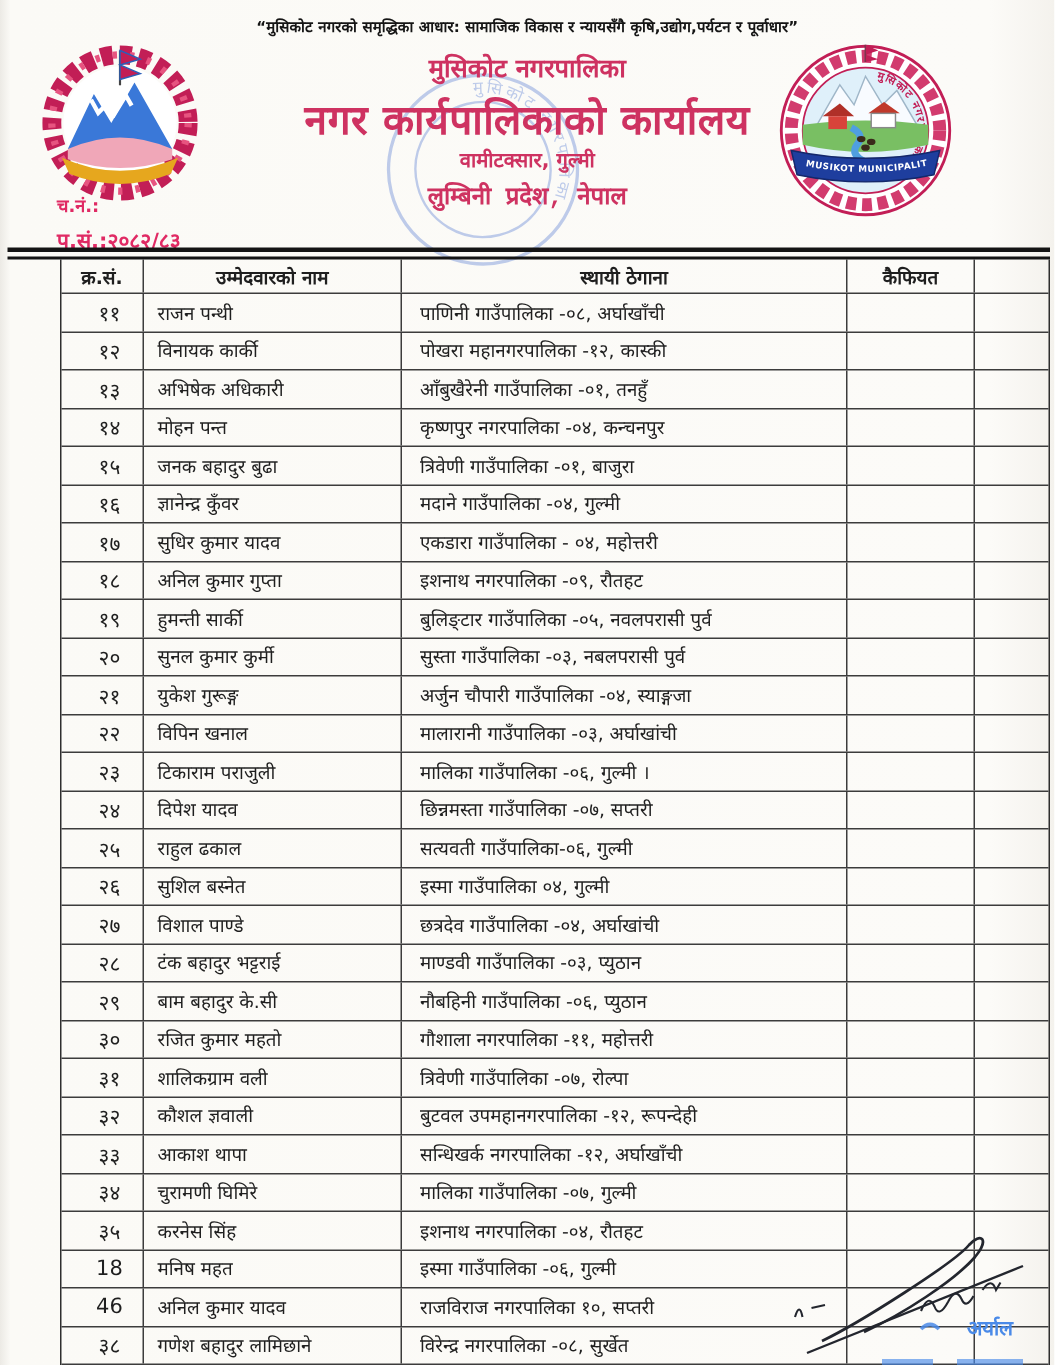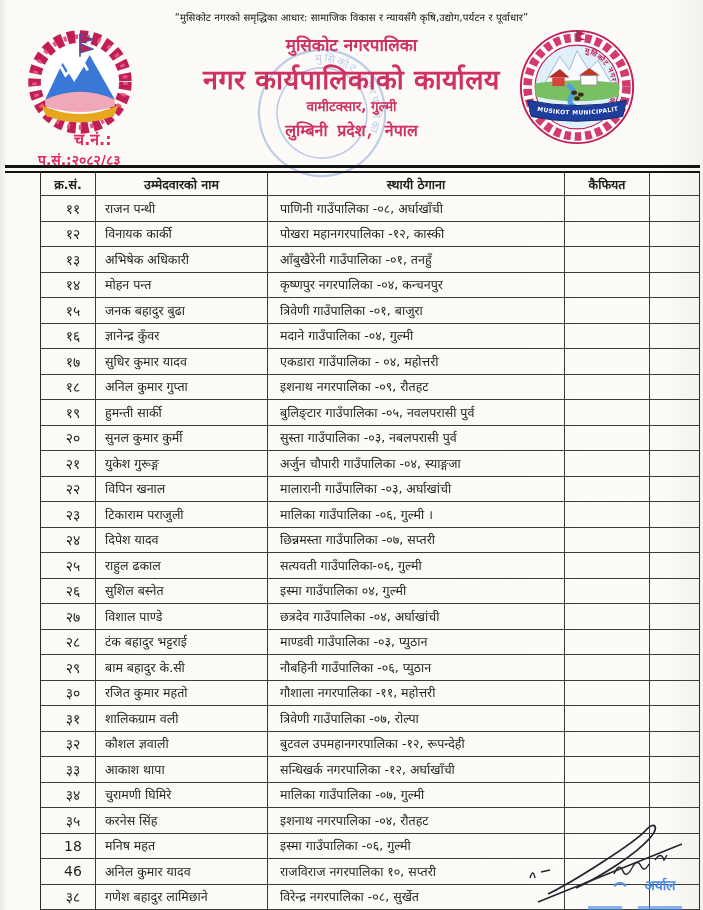--- a/index.html
+++ b/index.html
@@ -4,30 +4,30 @@
 <style>
   * { margin:0; padding:0; box-sizing:border-box; }
   html,body { background:#ffffff; }
   #page {
     position:relative; width:703px; height:910px; overflow:hidden;
     background:linear-gradient(90deg,#eceae5 0px,#fbfaf6 7px,#fcfbf8 660px,#f4f2ed 703px);
     font-family:"DejaVu Sans","Liberation Sans",sans-serif; color:#1f1f1f;
   }
   .motto {
     position:absolute; top:10px; left:0; right:0; text-align:center;
-    font-size:10px; font-weight:normal; color:#151515; letter-spacing:.1px;
+    font-size:10px; font-weight:bold; color:#151515; letter-spacing:.1px;
   }
   .emblem-left  { position:absolute; left:22px;  top:26px; width:116px; height:112px; }
   .emblem-right { position:absolute; left:518px; top:28px; width:118px; height:120px; }
   .title-block { position:absolute; left:140px; right:140px; top:33px; text-align:center; color:#ce3261; }
   .muni-name   { font-size:17px; font-weight:bold; }
   .office-name { font-size:27px; font-weight:bold; margin-top:4px; letter-spacing:.4px; }
   .loc1 { font-size:13.5px; font-weight:bold; }
   .loc2 { font-size:16px; font-weight:bold; margin-top:4px;font-family:Liberation Mono, monospace; }
-  .ref-line    { position:absolute; left:38px; top:128px; font-size:16px; font-weight:bold; color:#e02a64;margin-left:36px; }
+  .ref-line    { position:absolute; left:38px; top:128px; font-size:12px; font-weight:bold; color:#e02a64; }
   .letter-line { position:absolute; left:38px; top:150px; font-size:14px; font-weight:bold; color:#e02a64; }
   .office-stamp { position:absolute; left:255px; top:46px; width:134px; height:134px; opacity:.38; pointer-events:none; }
   .double-rule {
     position:absolute; left:5px; top:165px; width:695px; height:8px;
     border-top:3px solid #141414; border-bottom:2px solid #141414;
   }
   .doc-table {
     position:absolute; left:40px; top:173px; width:660px; height:737px;
     border-left:1.4px solid #2e2e2e; border-right:1.4px solid #2e2e2e;
     display:grid; grid-template-rows:23px; grid-auto-rows:1fr; font-size:12.5px;

